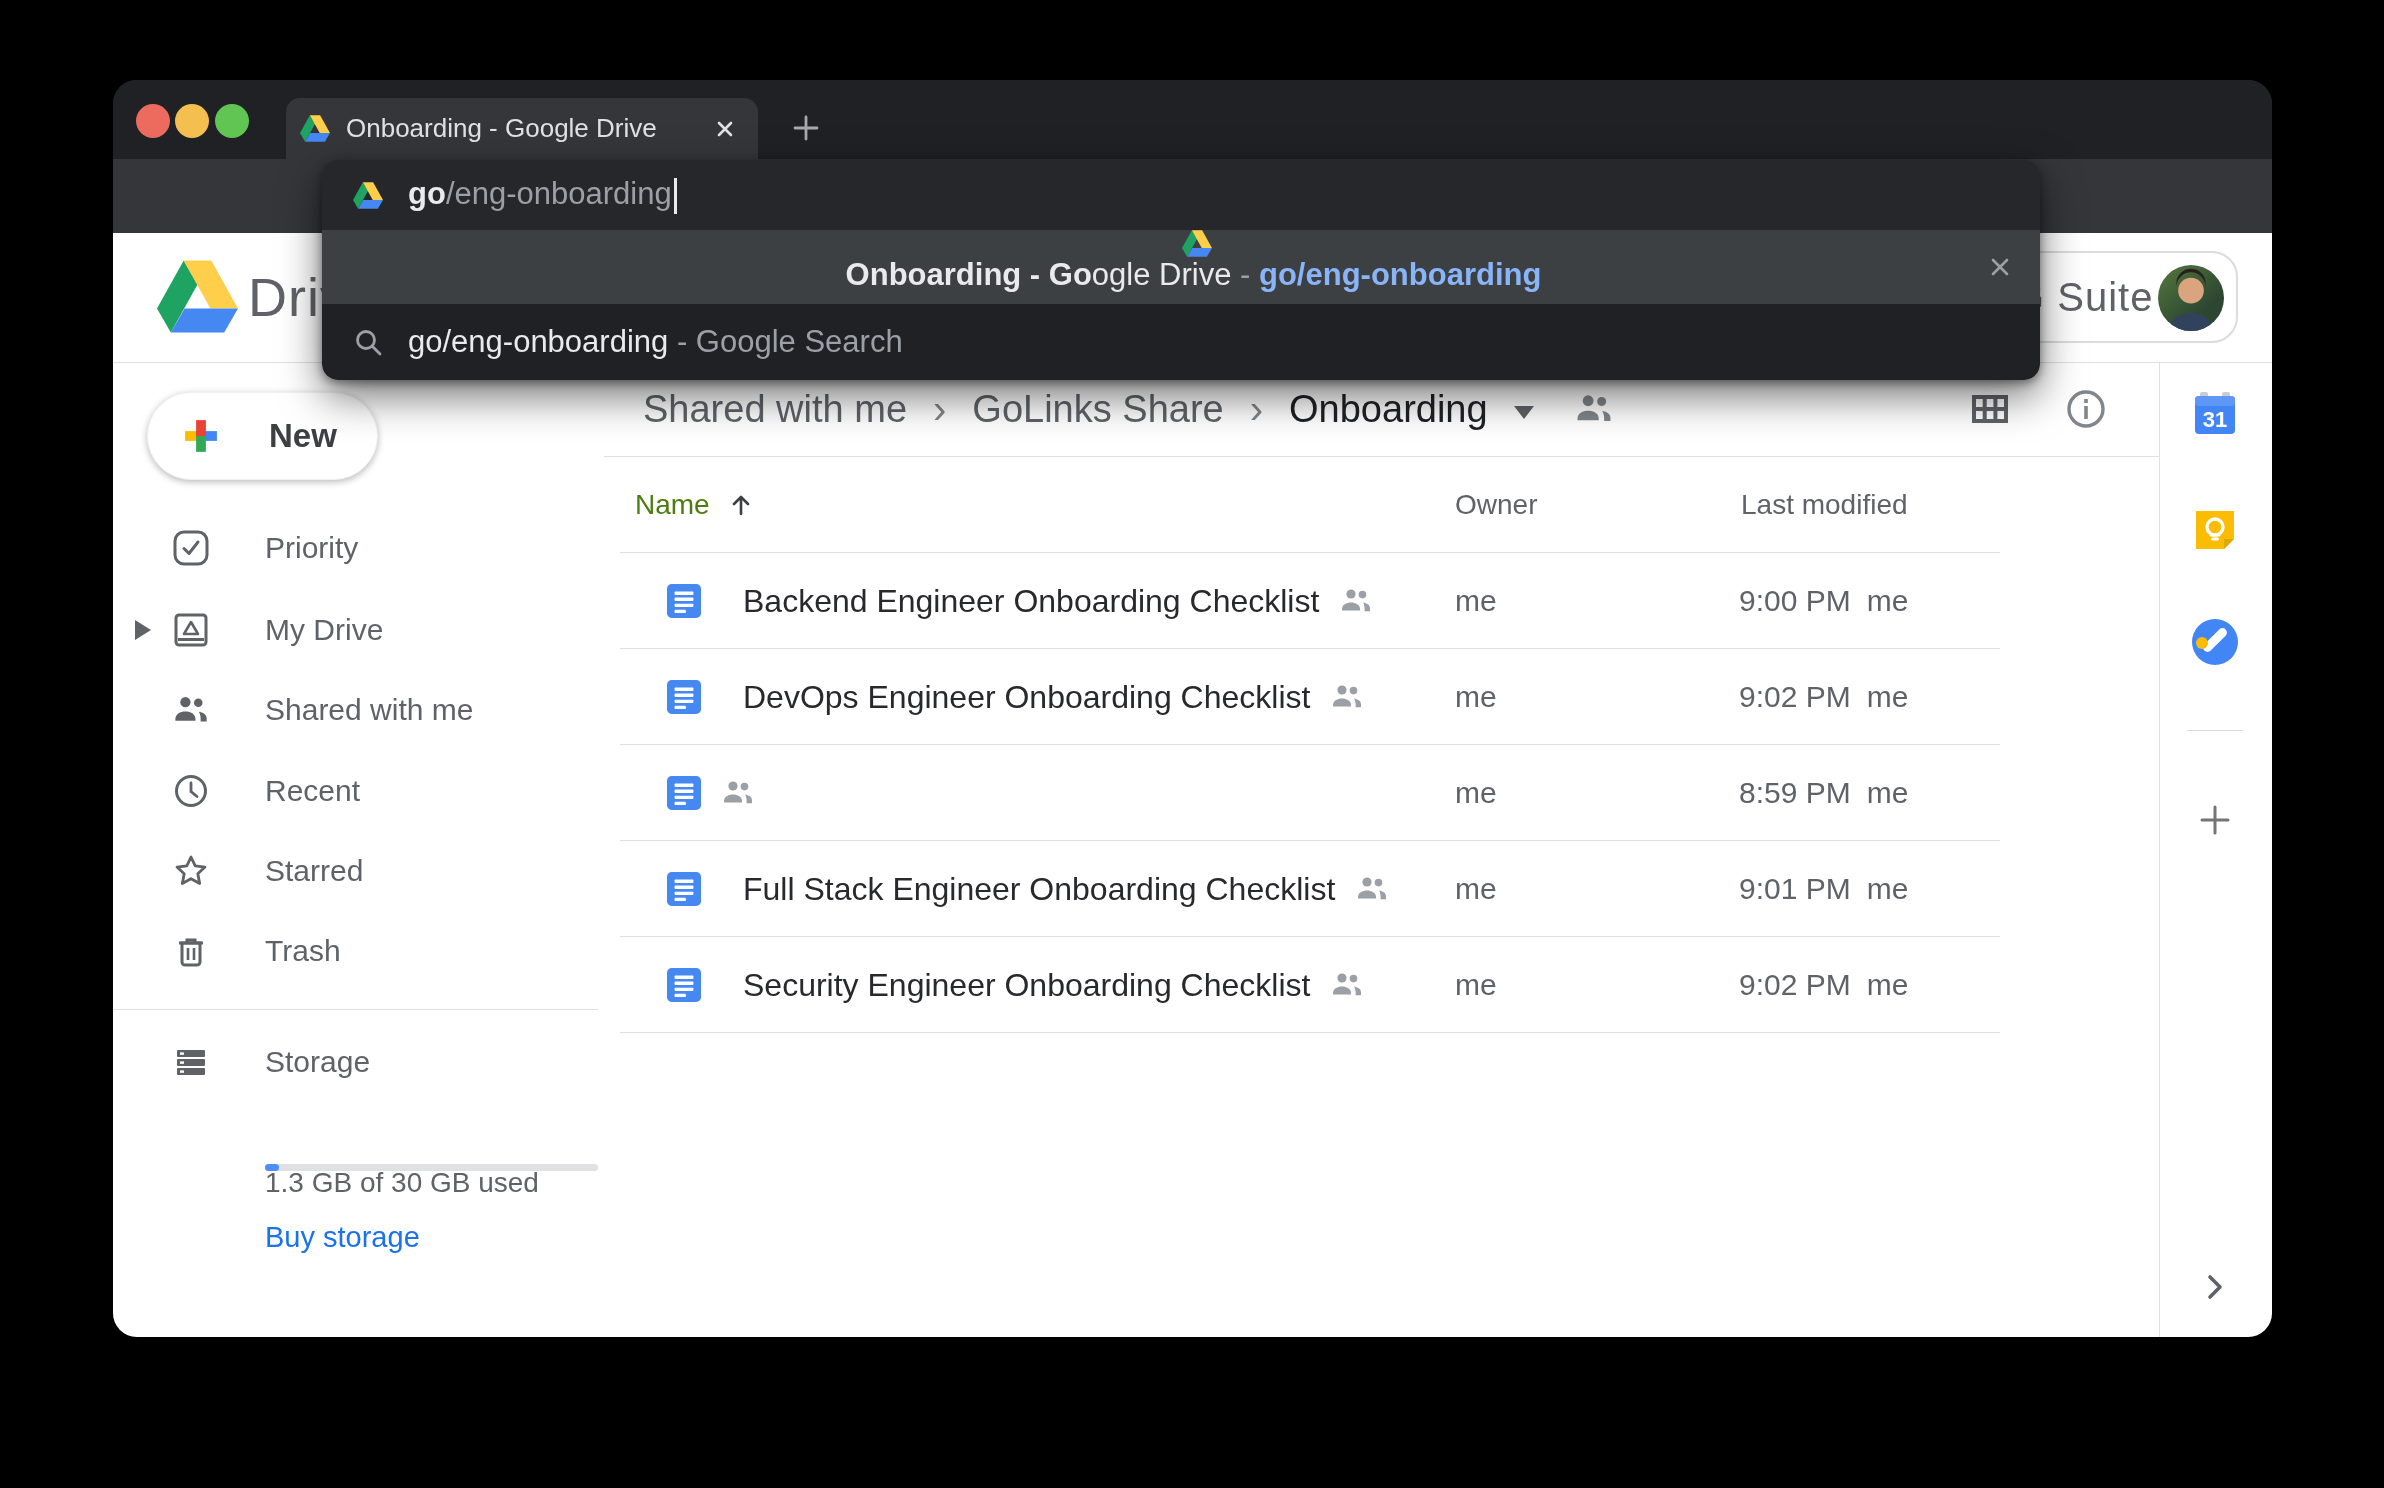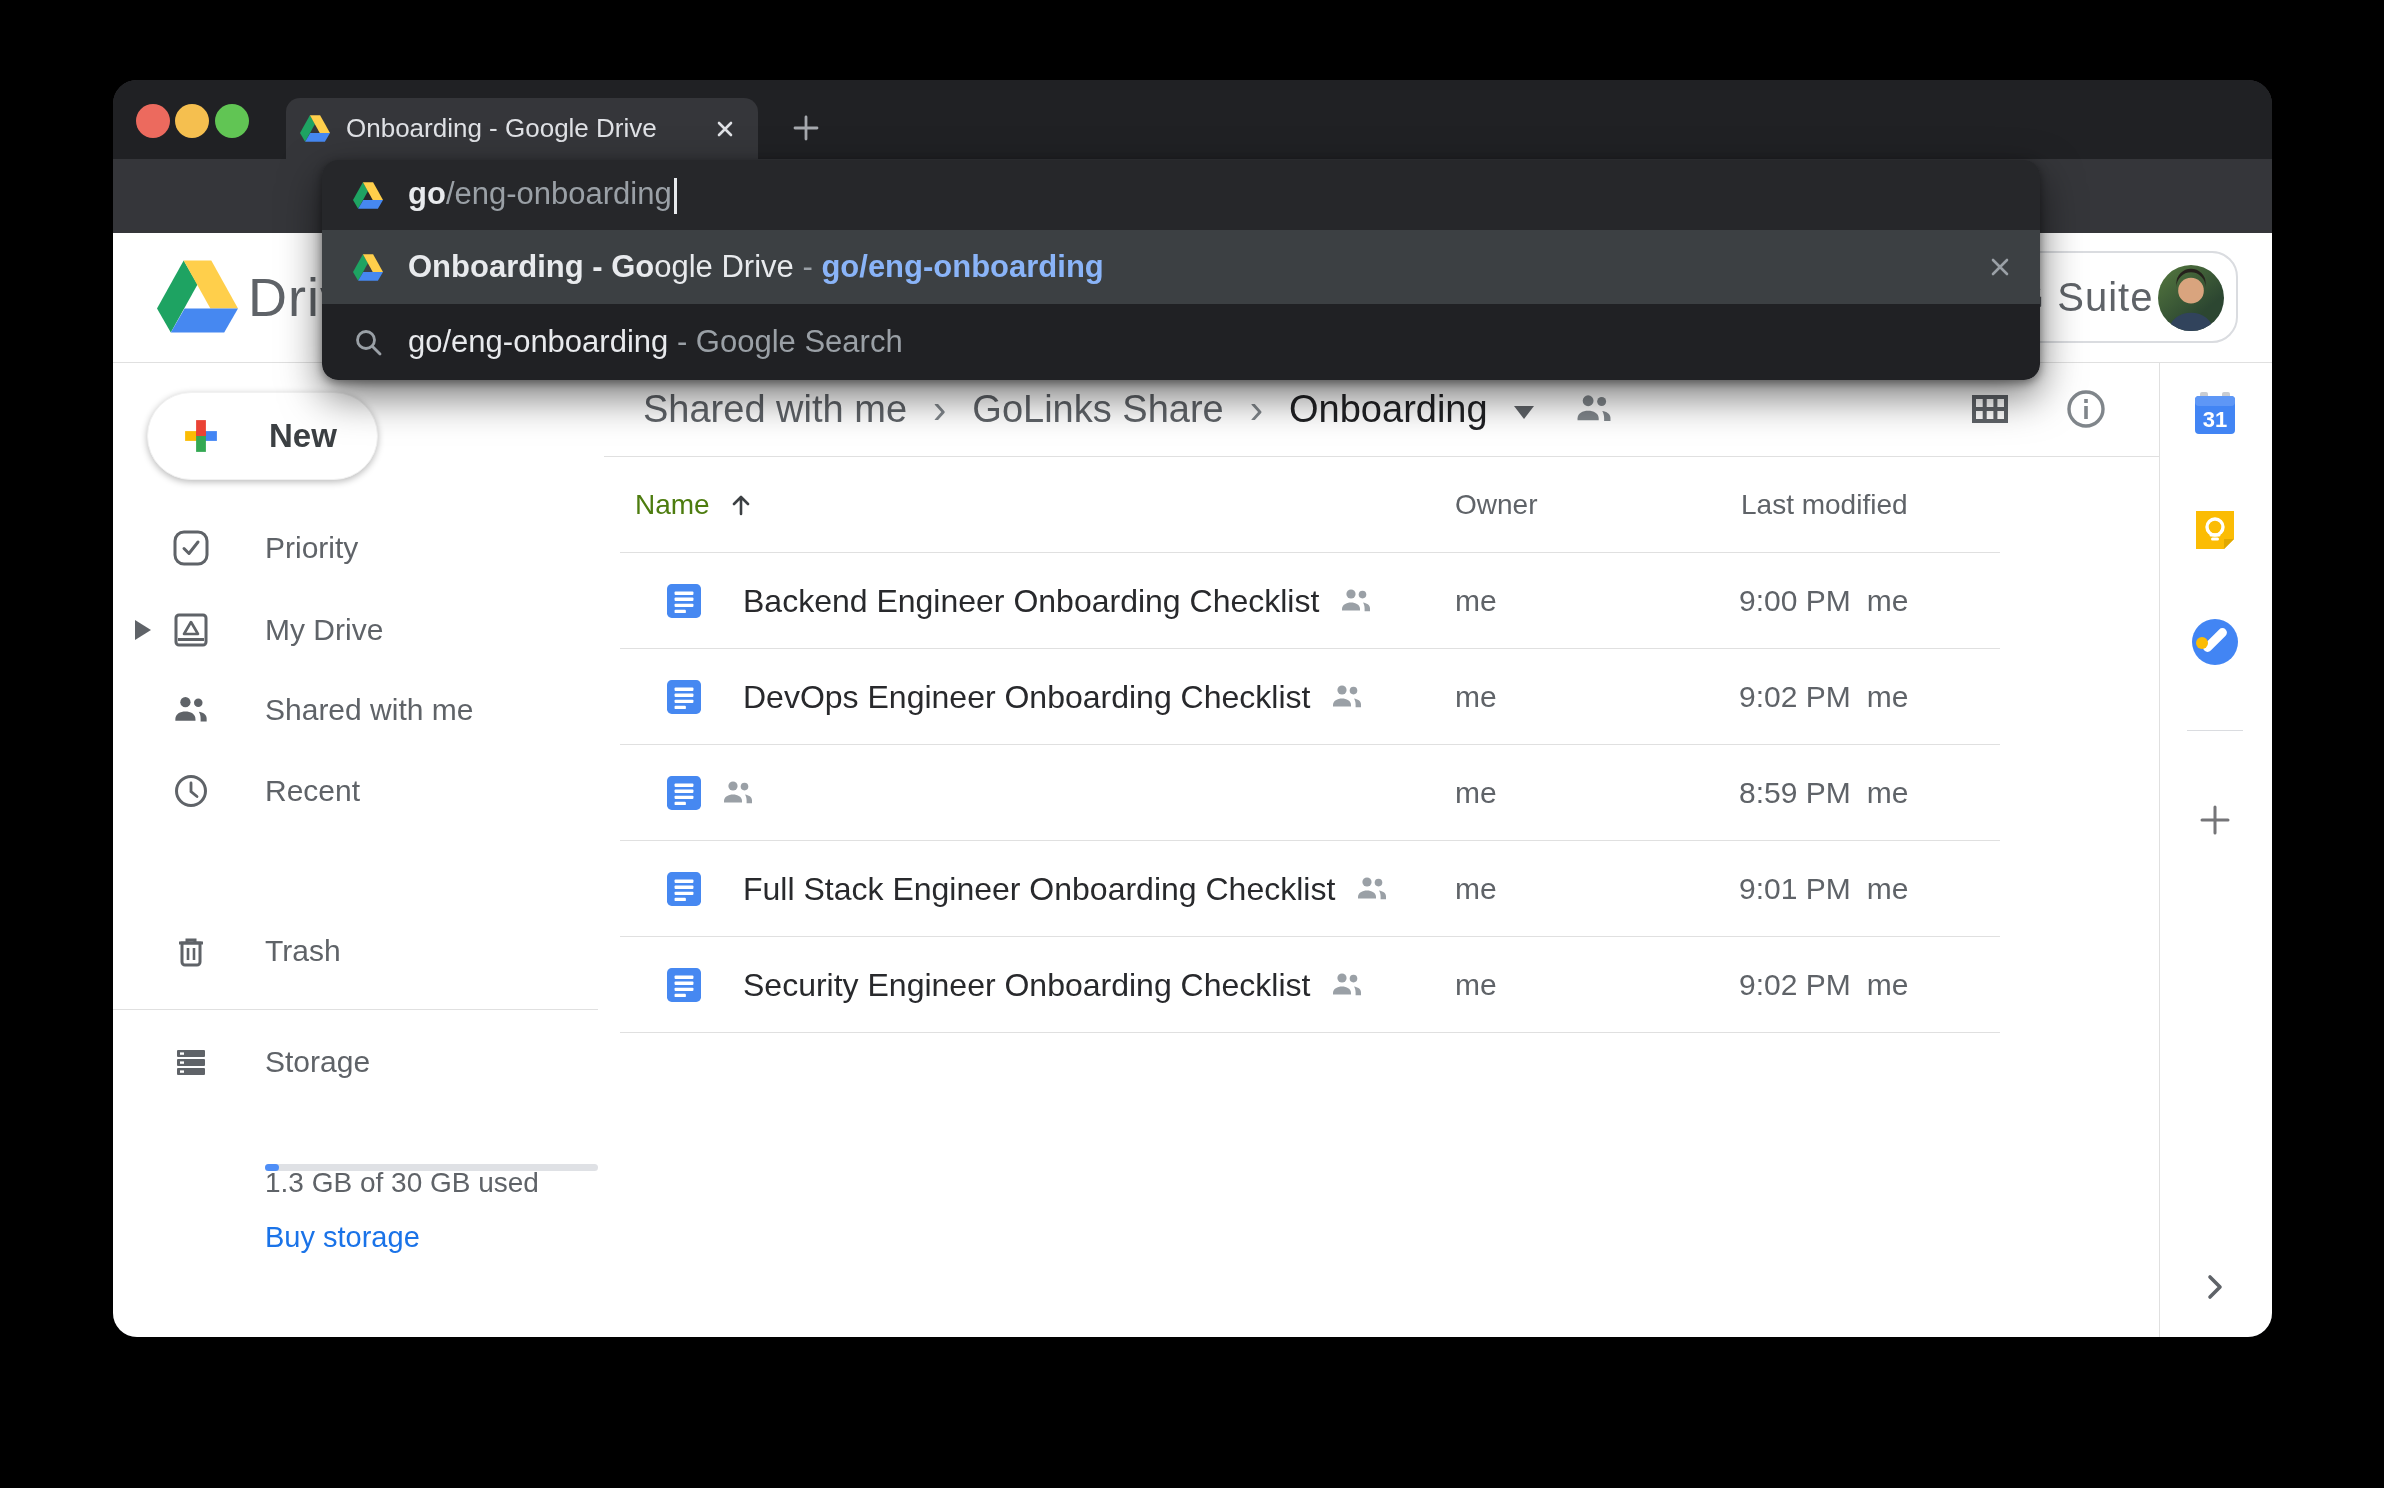--- a/index.html
+++ b/index.html
@@ -67,21 +67,21 @@
   .frow { position:relative; height:96px; border-bottom:1px solid #e0e0e0; }
   .fname-wrap { position:absolute; left:47px; top:0; height:96px; display:flex; align-items:center; }
   .fname { font-size:32px; font-weight:500; color:#28292c; margin-left:42px; white-space:nowrap; }
   .cell { position:absolute; top:0; height:96px; display:flex; align-items:center; font-size:30px; color:#5f6368; }
 
   
   .dropdown { position:absolute; left:209px; top:80px; width:1718px; border-radius:16px; overflow:hidden;
               box-shadow:0 16px 42px rgba(0,0,0,.55), 0 3px 10px rgba(0,0,0,.4); z-index:10; }
   .ob-row { position:relative; height:70px; background:#26272a; display:flex; align-items:center; }
   .sug-row { position:relative; display:flex; align-items:center; }
-  .sug-row.selected { height:74px; background:#3c4043; }
+  .sug-row.selected { height:74px; background:#3c4043;flex-direction:column; }
   .sug-row.plain { height:76px; background:#202124; }
   .ob-text { font-size:31px; margin-left:25px; white-space:nowrap; }
   .t-white { color:#e8eaed; } .t-dim { color:#9aa0a6; } .t-bold { font-weight:700; }
   .t-url { color:#8ab4f8; font-weight:700; }
   .cursor-bar { display:inline-block; width:3px; height:36px; background:#e8eaed; vertical-align:middle; margin-left:2px; }
   .drop-fav { margin-left:31px; flex:none; }
   .sug-x { position:absolute; left:1663px; top:22px; width:30px; height:30px; }
 
   
   .rp-ic { position:absolute; }
@@ -224,20 +224,26 @@
     </div>
 
     <div class="nav-item" style="top:518px">
       <svg class="ic" viewBox="0 0 38 38">
         <circle cx="19" cy="19" r="14.5" fill="none" stroke="#5f6368" stroke-width="3"></circle>
         <path d="M19 11 v8.5 l6 5" fill="none" stroke="#5f6368" stroke-width="2.8" stroke-linecap="round"></path>
       </svg>
       <span class="nav-label">Recent</span>
     </div>
 
+    <div class="nav-item" style="top:598px">
+      <svg class="ic" viewBox="0 0 38 38">
+        <path d="M19 5 l4.2 8.9 9.8 1.2 -7.2 6.7 1.9 9.7 -8.7 -4.8 -8.7 4.8 1.9 -9.7 -7.2 -6.7 9.8 -1.2 z" fill="none" stroke="#5f6368" stroke-width="2.8" stroke-linejoin="round"></path>
+      </svg>
+      <span class="nav-label">Starred</span>
+    </div>
 
     <div class="nav-item" style="top:678px">
       <svg class="ic" viewBox="0 0 38 38">
         <path d="M10 11 h18 v19 a3 3 0 0 1 -3 3 h-12 a3 3 0 0 1 -3 -3 z" fill="none" stroke="#5f6368" stroke-width="3"></path>
         <line x1="7" y1="11" x2="31" y2="11" stroke="#5f6368" stroke-width="3"></line>
         <path d="M15 11 v-3 h8 v3" fill="none" stroke="#5f6368" stroke-width="3"></path>
         <line x1="16" y1="16" x2="16" y2="28" stroke="#5f6368" stroke-width="2.6"></line>
         <line x1="22" y1="16" x2="22" y2="28" stroke="#5f6368" stroke-width="2.6"></line>
       </svg>
       <span class="nav-label">Trash</span>

